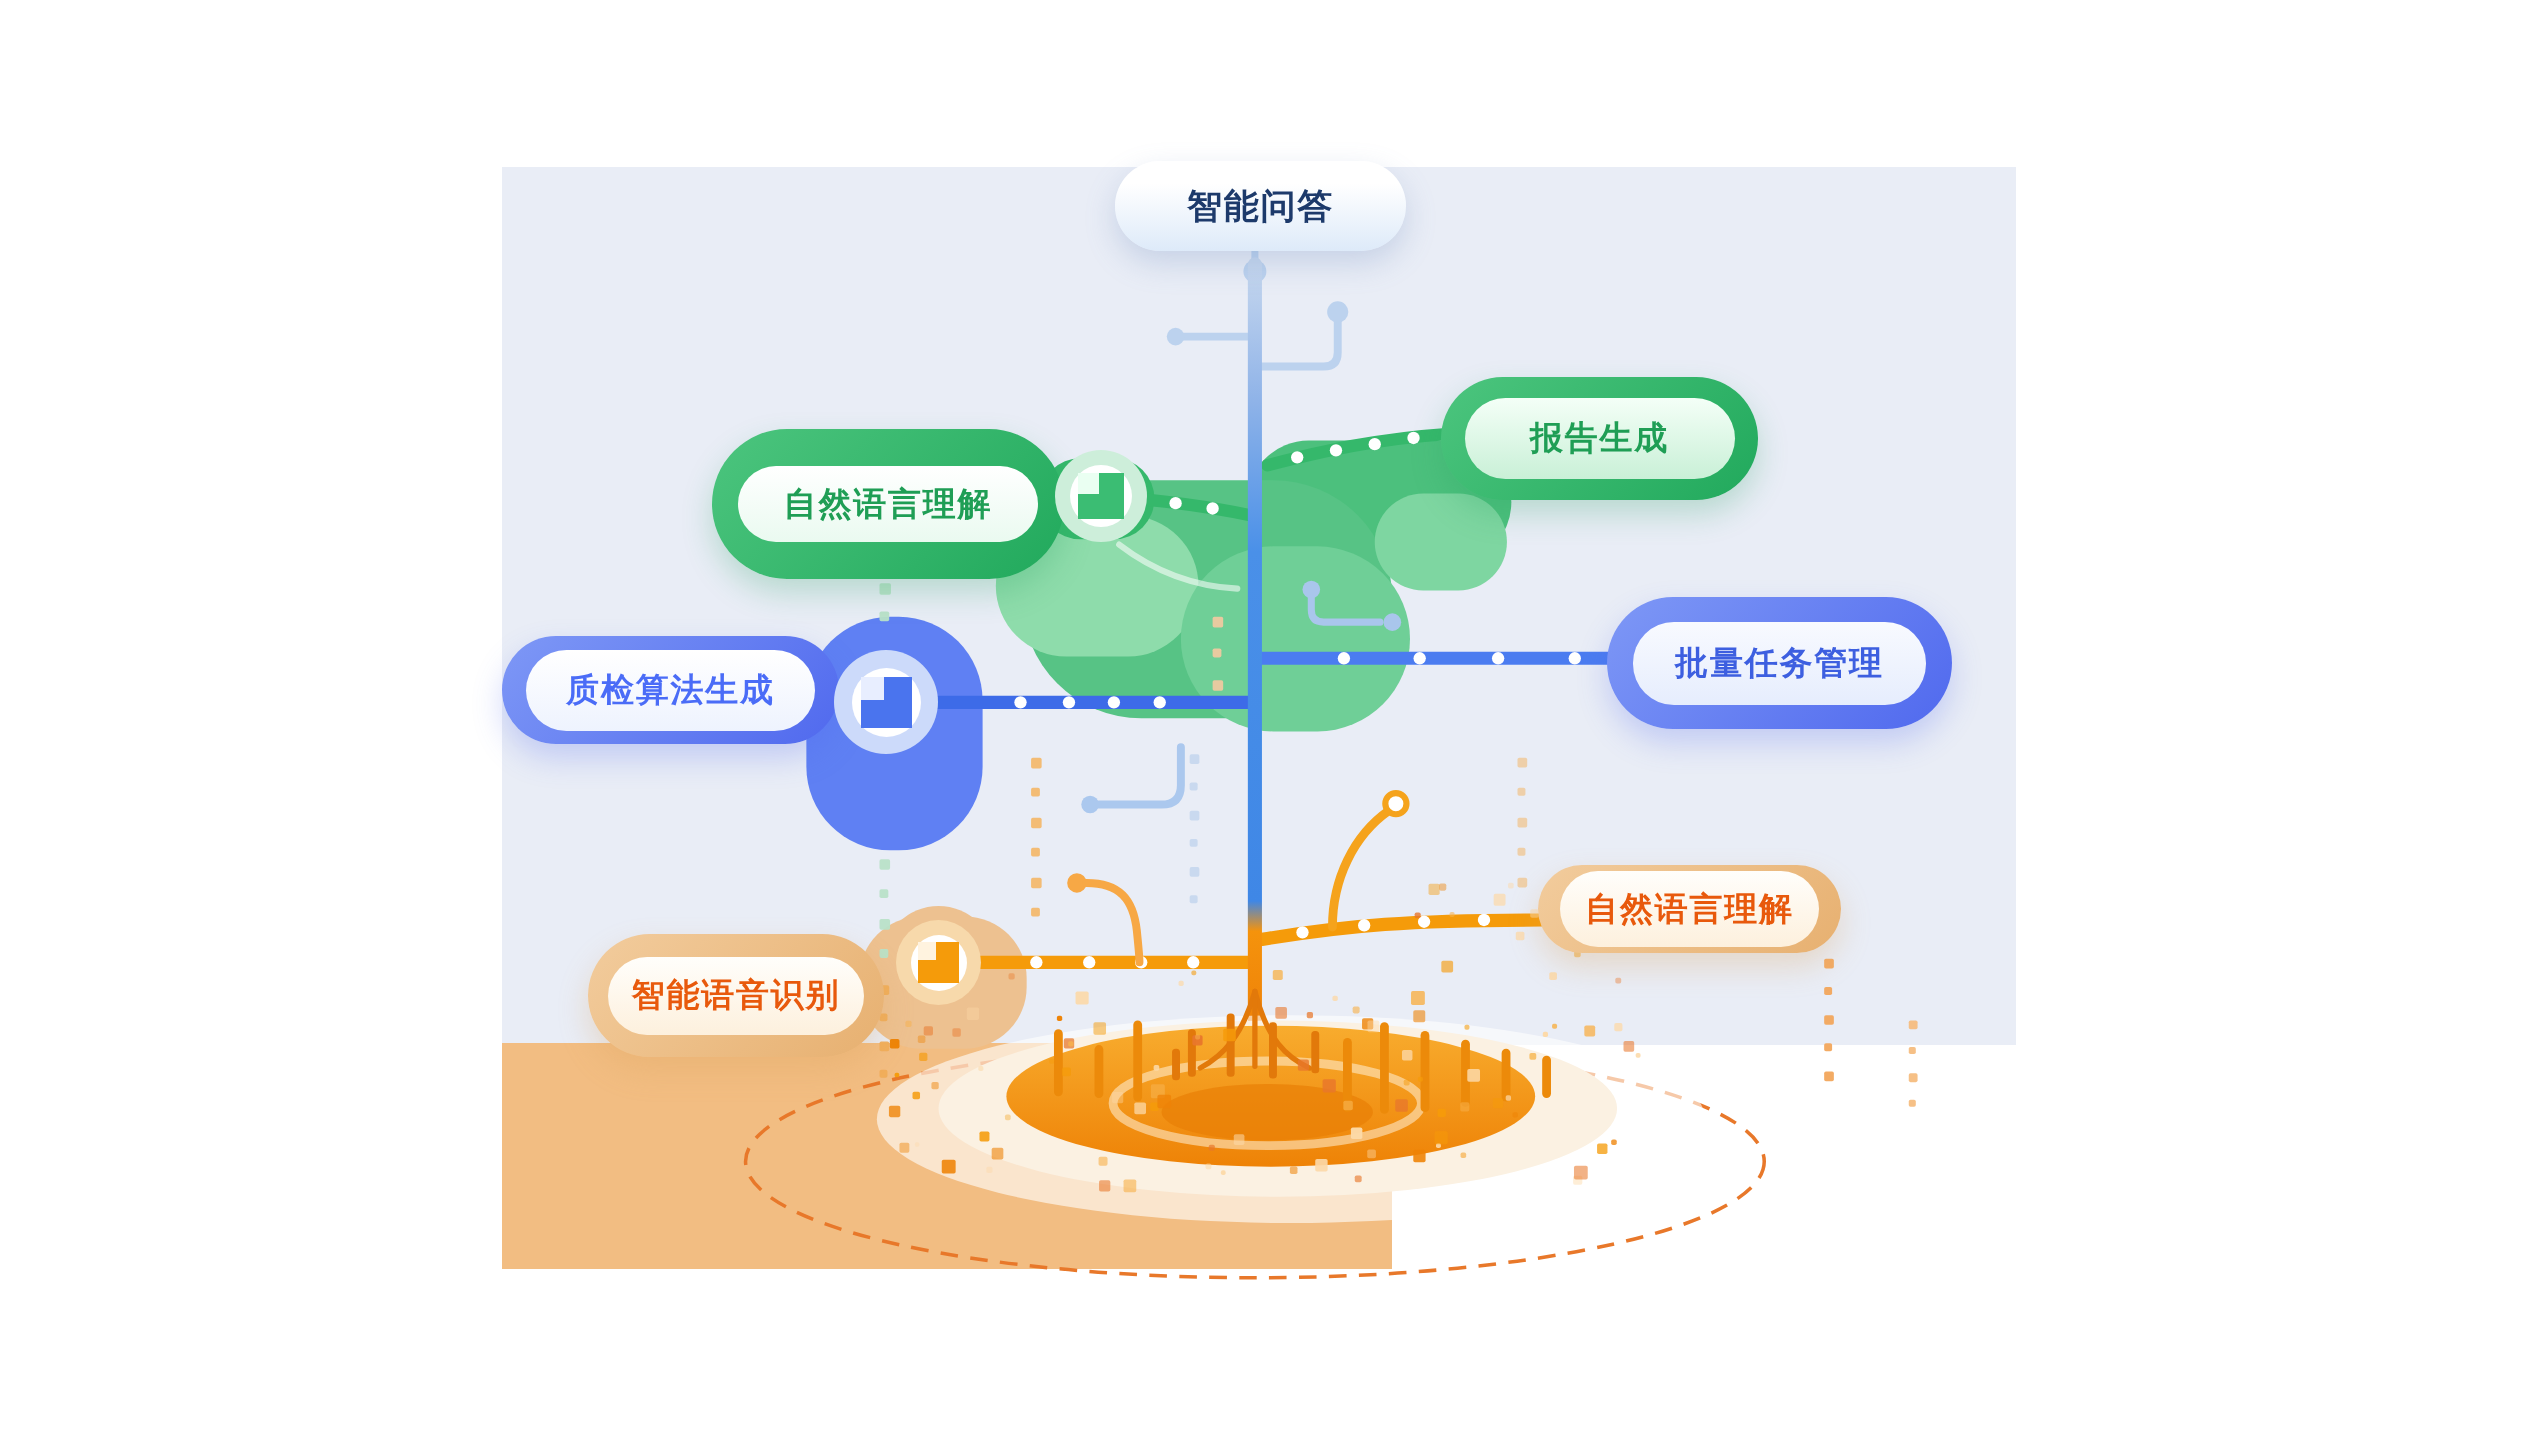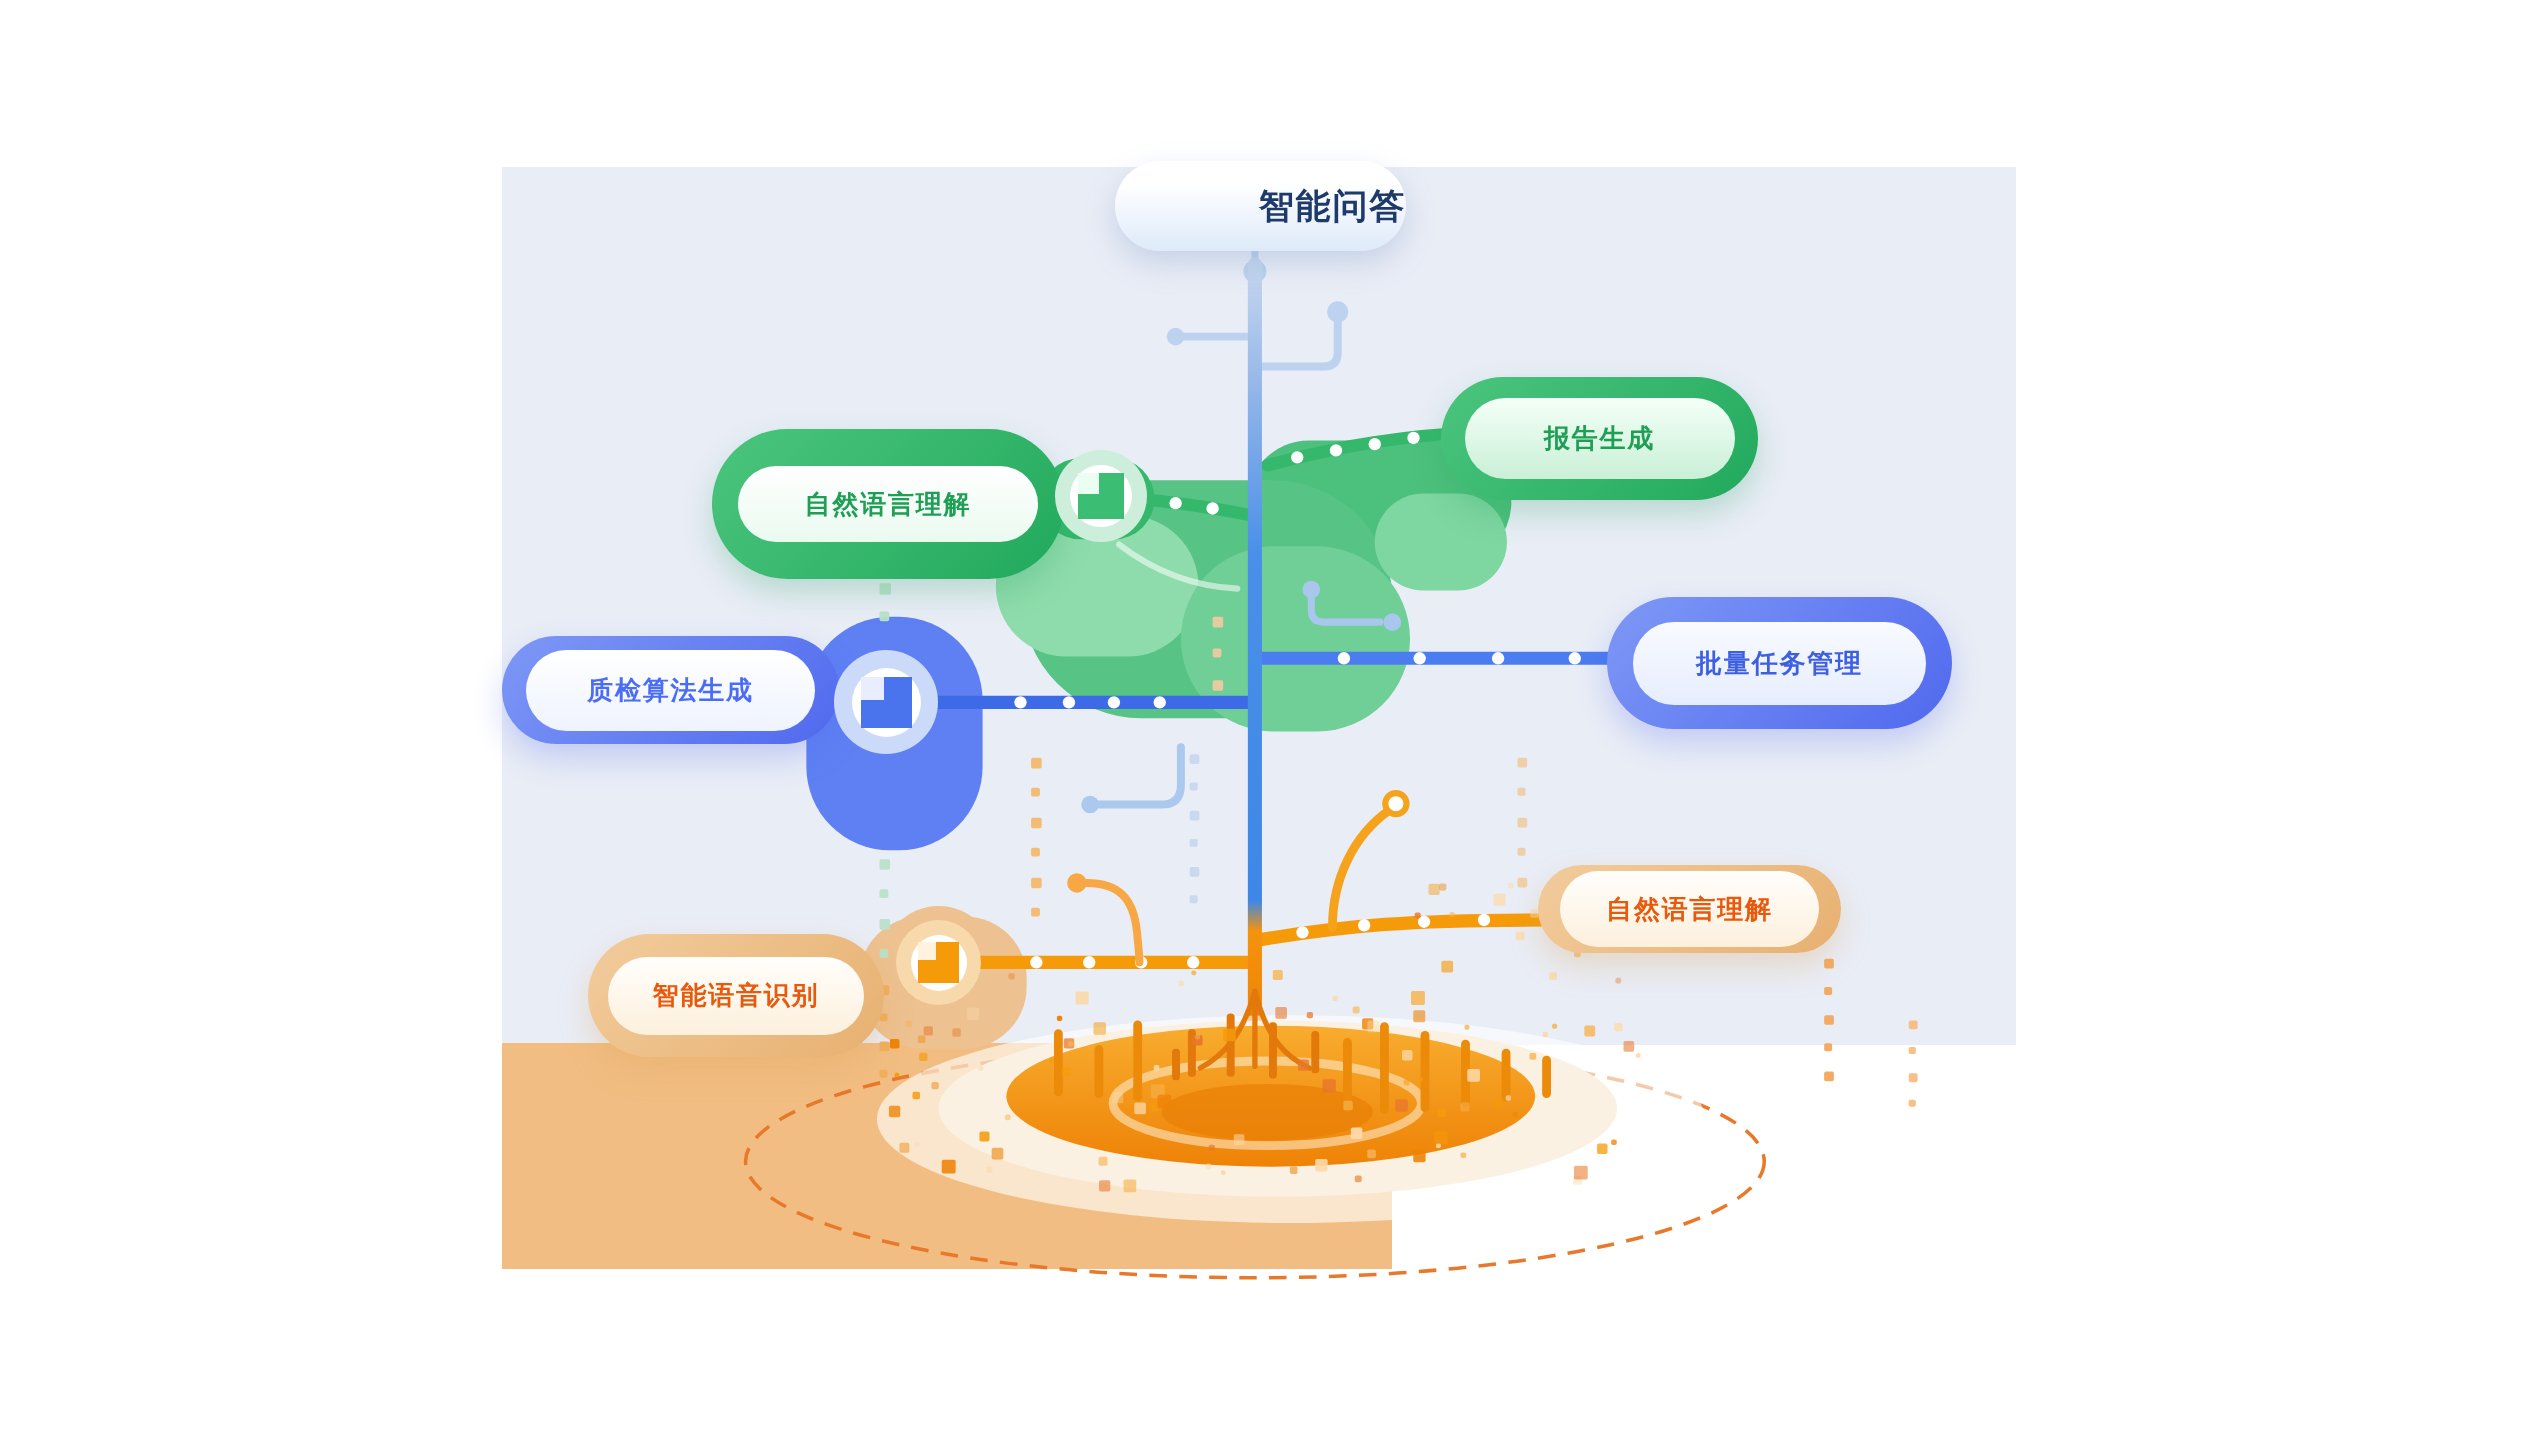--- a/index.html
+++ b/index.html
@@ -20,21 +20,21 @@
     position:absolute;left:502px;top:167px;width:1514px;height:878px;
     background:var(--panel);z-index:0;
   }
   .ground-block{
     position:absolute;left:502px;top:1043px;width:890px;height:226px;
     background:var(--sand);z-index:0;
   }
   svg.artwork{position:absolute;inset:0;z-index:1;}
 
   
-  .pill{position:absolute;z-index:2;display:flex;align-items:center;justify-content:flex-end;}
+  .pill{position:absolute;z-index:2;display:flex;align-items:center;justify-content:center;}
   .pill-label{font-weight:700;letter-spacing:1.8px;white-space:nowrap;}
 
   .pill-qa{
     left:1115px;top:161px;width:291px;height:90px;border-radius:45px;
     background:linear-gradient(180deg,#ffffff 25%,#ddeaf9 100%);
     box-shadow:0 12.3px 30px rgba(110,140,190,.28);
   }
   .pill-qa .pill-label{font-size:35px;font-weight:600;color:var(--navy);}
 
   .outer{position:absolute;z-index:2;display:flex;align-items:center;justify-content:center;}
@@ -42,21 +42,21 @@
   .outer.blue{background:linear-gradient(135deg,#7e98f6,#5069ee);box-shadow:0 14px 30px rgba(80,105,238,.25);}
   .outer.tan{background:linear-gradient(135deg,#f2cc9d,#e7b070);box-shadow:0 14px 30px rgba(220,160,90,.28);}
 
   .inner{display:flex;align-items:center;justify-content:center;}
   .inner.green-i{background:linear-gradient(180deg,#f4fff7,#c9f0d7);}
   .inner.white-green{background:linear-gradient(180deg,#ffffff,#eafaf0);}
   .inner.blue-i{background:linear-gradient(180deg,#f8faff,#e6edfd);}
   .inner.white-blue{background:linear-gradient(180deg,#ffffff,#eef3fe);}
   .inner.cream{background:linear-gradient(180deg,#fffefb,#fdf0dd);}
 
-  .outer .pill-label{font-size:26px;}
+  .outer .pill-label{font-size:33px;}
   .t-green{color:var(--green-text);}
   .t-blue{color:var(--blue-text);}
   .t-blue2{color:#4a6cf7;}
   .t-orange{color:var(--orange-text);}
 
   .o-report{left:1441px;top:377px;width:317px;height:123px;border-radius:62px;}
   .i-report{width:270px;height:81px;border-radius:41px;}
 
   .o-result{left:712px;top:429px;width:352px;height:150px;border-radius:75px;}
   .i-result{width:300px;height:76px;border-radius:38px;}

